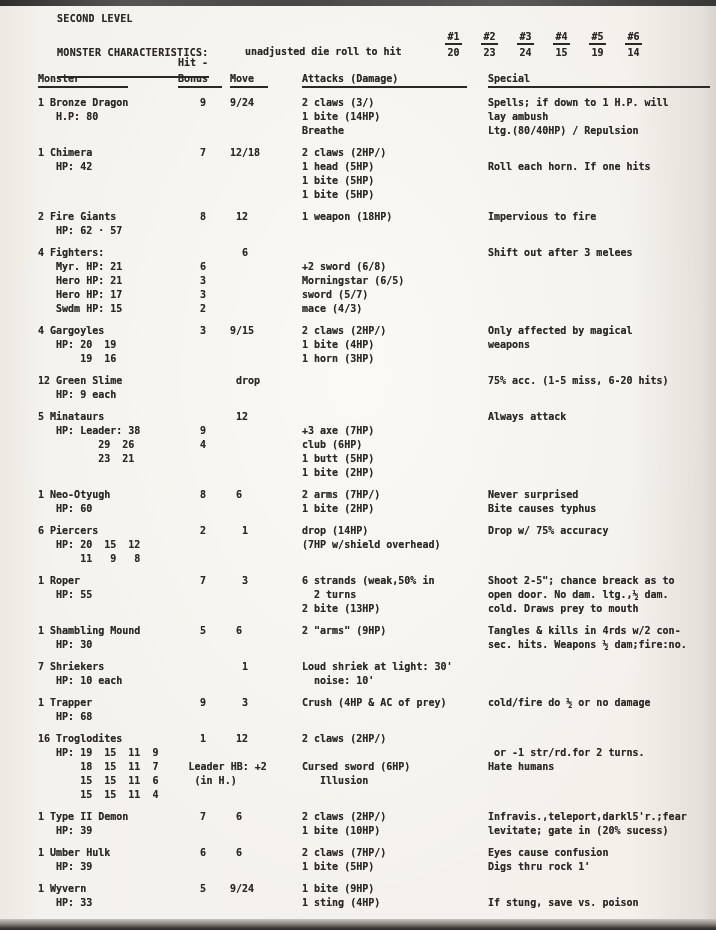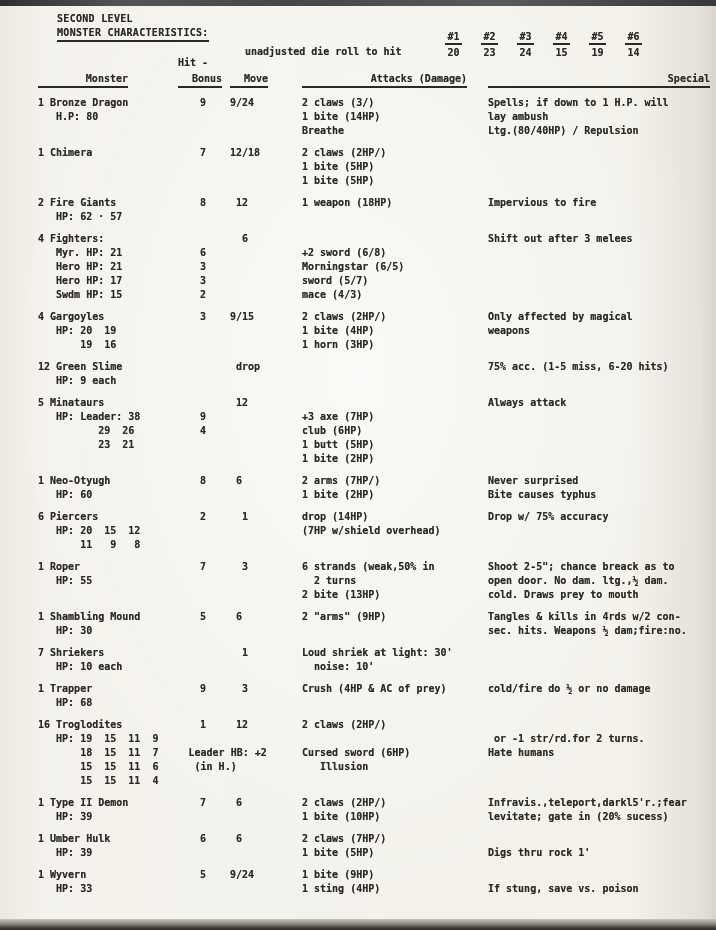--- a/index.html
+++ b/index.html
@@ -25,35 +25,35 @@
   }
   .scan-top{
     position:absolute;left:0;top:0;width:716px;height:6px;
     background:linear-gradient(90deg,#2f2f2f,#555 18%,#474747 40%,#5a5a5a 70%,#383838);
   }
   .scan-bottom{
     position:absolute;left:0;bottom:0;width:716px;height:11px;
     background:linear-gradient(#c9c5be 0%, #8a867f 45%, #403d38 80%, #2c2a26 100%);
   }
   .title{position:absolute;left:57px;top:12px;line-height:14px;letter-spacing:.3px;}
-  .title .sub{border-bottom:2px solid var(--ink);padding-bottom:0px;display:inline-block;}
+  .title .sub{border-bottom:2px solid var(--ink);padding-bottom:16px;display:inline-block;margin-top:20px;}
   .die-label{position:absolute;left:245px;top:46px;white-space:pre;}
   .die-cols{position:absolute;left:440px;top:30px;display:flex;gap:9px;}
   .dr-col{width:27px;text-align:center;line-height:13px;}
   .dr-n{display:inline-block;border-bottom:2px solid var(--ink);padding:0 2px 0px 2px;}
   .dr-v{margin-top:1px;}
 
   .grid{
     display:grid;
     grid-template-columns:140px 50px 70px 185px 1fr;
     padding-left:38px;padding-right:4px;
   }
   .thead{position:absolute;left:0;top:56px;width:712px;line-height:14px;}
   .thead .grid{height:16px;}
-  .u{display:inline-block;border-bottom:2px solid var(--ink);text-align:right;}
+  .u{display:inline-block;border-bottom:2px solid var(--ink);}
   .u-monster{width:90px;}
   .u-bonus{width:44px;}
   .u-move{width:38px;}
   .u-attacks{width:165px;}
   .u-special{width:222px;}
   .hc{white-space:pre;}
   .hc.mv{padding-left:2px;}
   .hc.at{padding-left:4px;}
   .hc.sp{padding-left:5px;}
 
@@ -131,20 +131,27 @@
       </div>
       <div class="group">
         <div class="grid line">
           <span class="cell cm">1 Chimera</span>
           <span class="cell cb">7</span>
           <span class="cell cv">12/18</span>
           <span class="cell ca">2 claws (2HP/)</span>
           <span class="cell cs"></span>
         </div>
         <div class="grid line">
+          <span class="cell cm">   HP: 42</span>
+          <span class="cell cb"></span>
+          <span class="cell cv"></span>
+          <span class="cell ca">1 head (5HP)</span>
+          <span class="cell cs">Roll each horn. If one hits</span>
+        </div>
+        <div class="grid line">
           <span class="cell cm"></span>
           <span class="cell cb"></span>
           <span class="cell cv"></span>
           <span class="cell ca">1 bite (5HP)</span>
         </div>
         <div class="grid line">
           <span class="cell cm"></span>
           <span class="cell cb"></span>
           <span class="cell cv"></span>
           <span class="cell ca">1 bite (5HP)</span>
@@ -441,20 +448,21 @@
           <span class="cell ca">1 bite (10HP)</span>
           <span class="cell cs">levitate; gate in (20% sucess)</span>
         </div>
       </div>
       <div class="group">
         <div class="grid line">
           <span class="cell cm">1 Umber Hulk</span>
           <span class="cell cb">6</span>
           <span class="cell cv"> 6</span>
           <span class="cell ca">2 claws (7HP/)</span>
+          <span class="cell cs">Eyes cause confusion</span>
         </div>
         <div class="grid line">
           <span class="cell cm">   HP: 39</span>
           <span class="cell cb"></span>
           <span class="cell cv"></span>
           <span class="cell ca">1 bite (5HP)</span>
           <span class="cell cs">Digs thru rock 1'</span>
         </div>
       </div>
       <div class="group">

